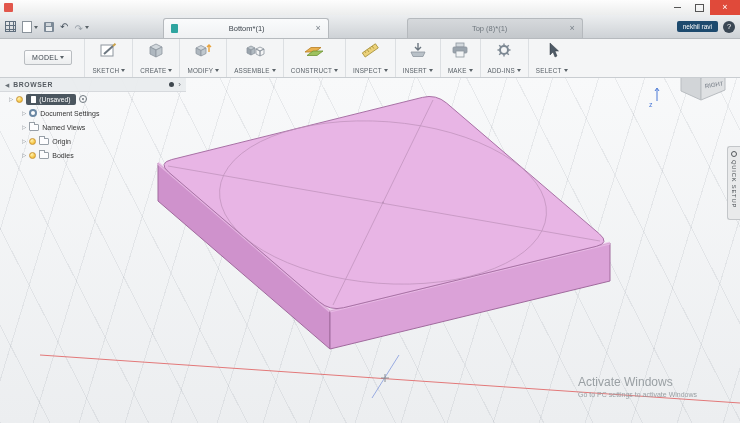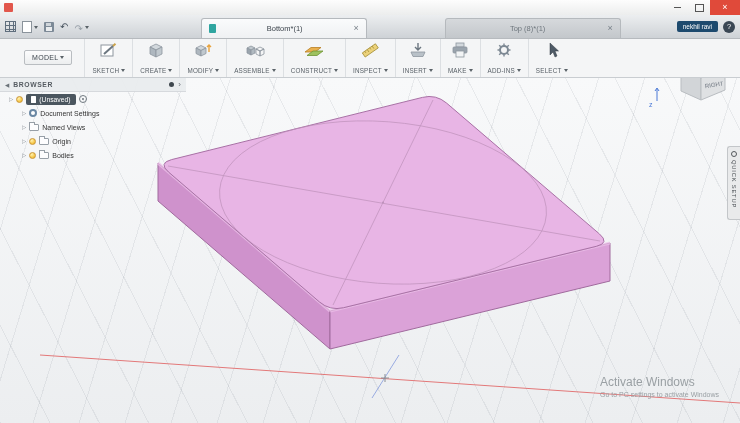--- a/index.html
+++ b/index.html
@@ -31,21 +31,21 @@
   .ic-save{width:10px;height:10px;background:#7d8a97;border-radius:1px;position:relative;}
   .ic-save::before{content:"";position:absolute;left:2px;top:1px;width:5px;height:3px;background:#cfd5da;}
   .ic-save::after{content:"";position:absolute;left:2px;bottom:1px;width:6px;height:4px;background:#e9ecee;}
   .glyph{font-size:10px;color:#4a5560;line-height:1;}
   .glyph.dis{color:#9aa2aa;}
   .caret{display:inline-block;width:0;height:0;border-left:2.5px solid transparent;
     border-right:2.5px solid transparent;border-top:3px solid #5a6268;margin-left:2px;vertical-align:middle;}
   .tab{height:20px;align-self:flex-end;display:flex;align-items:center;gap:5px;
     border:1px solid #b5b9bd;border-bottom:none;border-radius:3px 3px 0 0;
     padding:0 7px;font-size:7.5px;box-sizing:border-box;}
-  .tab.active{margin-left:112px;width:166px;background:linear-gradient(#fafbfc,#eff1f3);color:#3c444c;}
+  .tab.active{margin-left:74px;width:166px;background:linear-gradient(#fafbfc,#eff1f3);color:#3c444c;}
   .ic-tabdoc{width:7px;height:9px;background:#2fa5a0;border-radius:1px;flex:none;}
   .tab .tlabel{flex:1;text-align:center;white-space:nowrap;overflow:hidden;}
   .tab .tclose{font-size:9px;color:#7a828a;line-height:1;}
   .tab.inactive{margin-left:78px;width:176px;background:linear-gradient(#d6d9dc,#c3c7cb);color:#6e767d;}
   .tb-right{margin-left:auto;display:flex;align-items:center;gap:5px;padding-right:5px;}
   .userchip{background:#1d4a6e;color:#fff;font-size:6.5px;padding:2px 6px;border-radius:2px;white-space:nowrap;}
   .helpcirc{width:12px;height:12px;border-radius:50%;background:#3a4754;color:#fff;
     font-size:7.5px;display:flex;align-items:center;justify-content:center;}
 
   
@@ -98,21 +98,21 @@
   .viewcube{position:absolute;right:8px;top:55px;z-index:4;}
 
   
   .quicktab{position:absolute;right:0;top:146px;width:13px;height:74px;z-index:4;
     background:#e9eaeb;border:1px solid #c3c6c9;border-right:none;border-radius:3px 0 0 3px;
     display:flex;flex-direction:column;align-items:center;padding-top:4px;gap:3px;box-sizing:border-box;}
   .pin{width:4px;height:4px;border:1px solid #55595d;border-radius:50%;flex:none;}
   .qlabel{writing-mode:vertical-rl;font-size:5.8px;color:#4a4f54;letter-spacing:.8px;}
 
   
-  .watermark{position:absolute;left:578px;top:375px;z-index:2;color:#9aa0a4;margin-left:22px;}
+  .watermark{position:absolute;left:578px;top:375px;z-index:2;color:#9aa0a4;}
   .wm1{font-size:12px;}
   .wm2{font-size:7px;margin-top:2px;}
 </style>
 </head>
 <body>
 
 <div class="app">
 
   <div class="titlebar">
     <div class="logo"></div>

